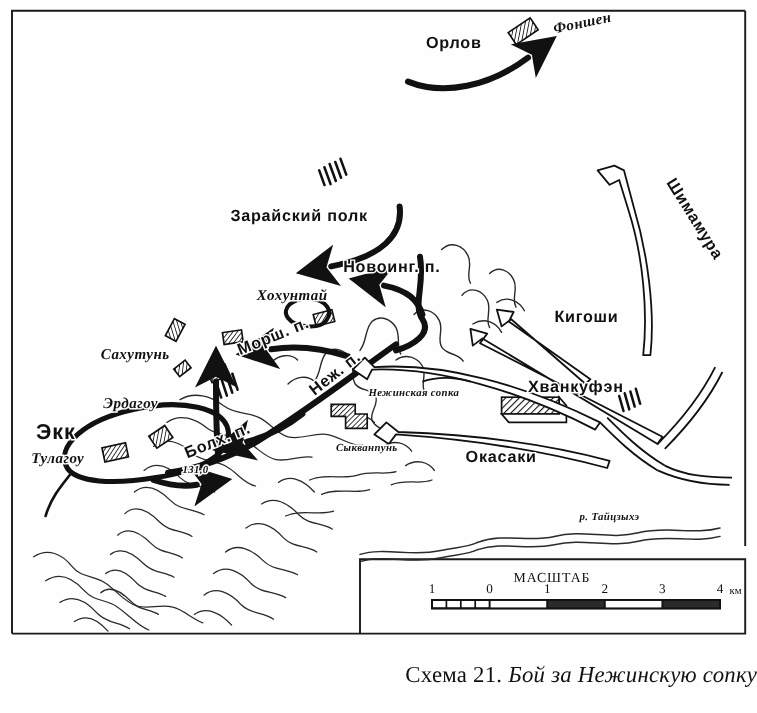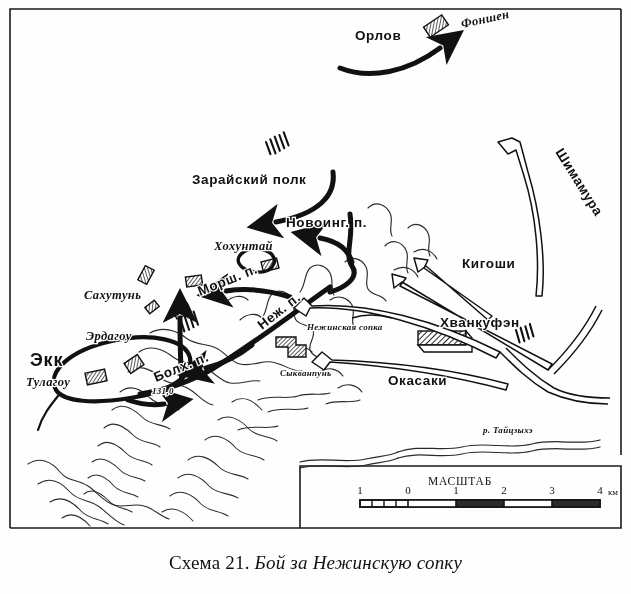--- a/index.html
+++ b/index.html
@@ -29,21 +29,21 @@
   }
   #map-svg {
     position: absolute;
     left: 0; top: 0;
   }
   .caption {
     position: absolute;
     left: 0;
     top: 552px;
     width: 631px;
-    text-align: center;
+    text-align: right;
     font-family: "Liberation Serif", serif;
     font-size: 19px;
     color: #111;
     letter-spacing: 0.2px;
     white-space: nowrap;
   }
   .caption .cap-num {
     font-style: normal;
   }
   .caption .cap-title {

